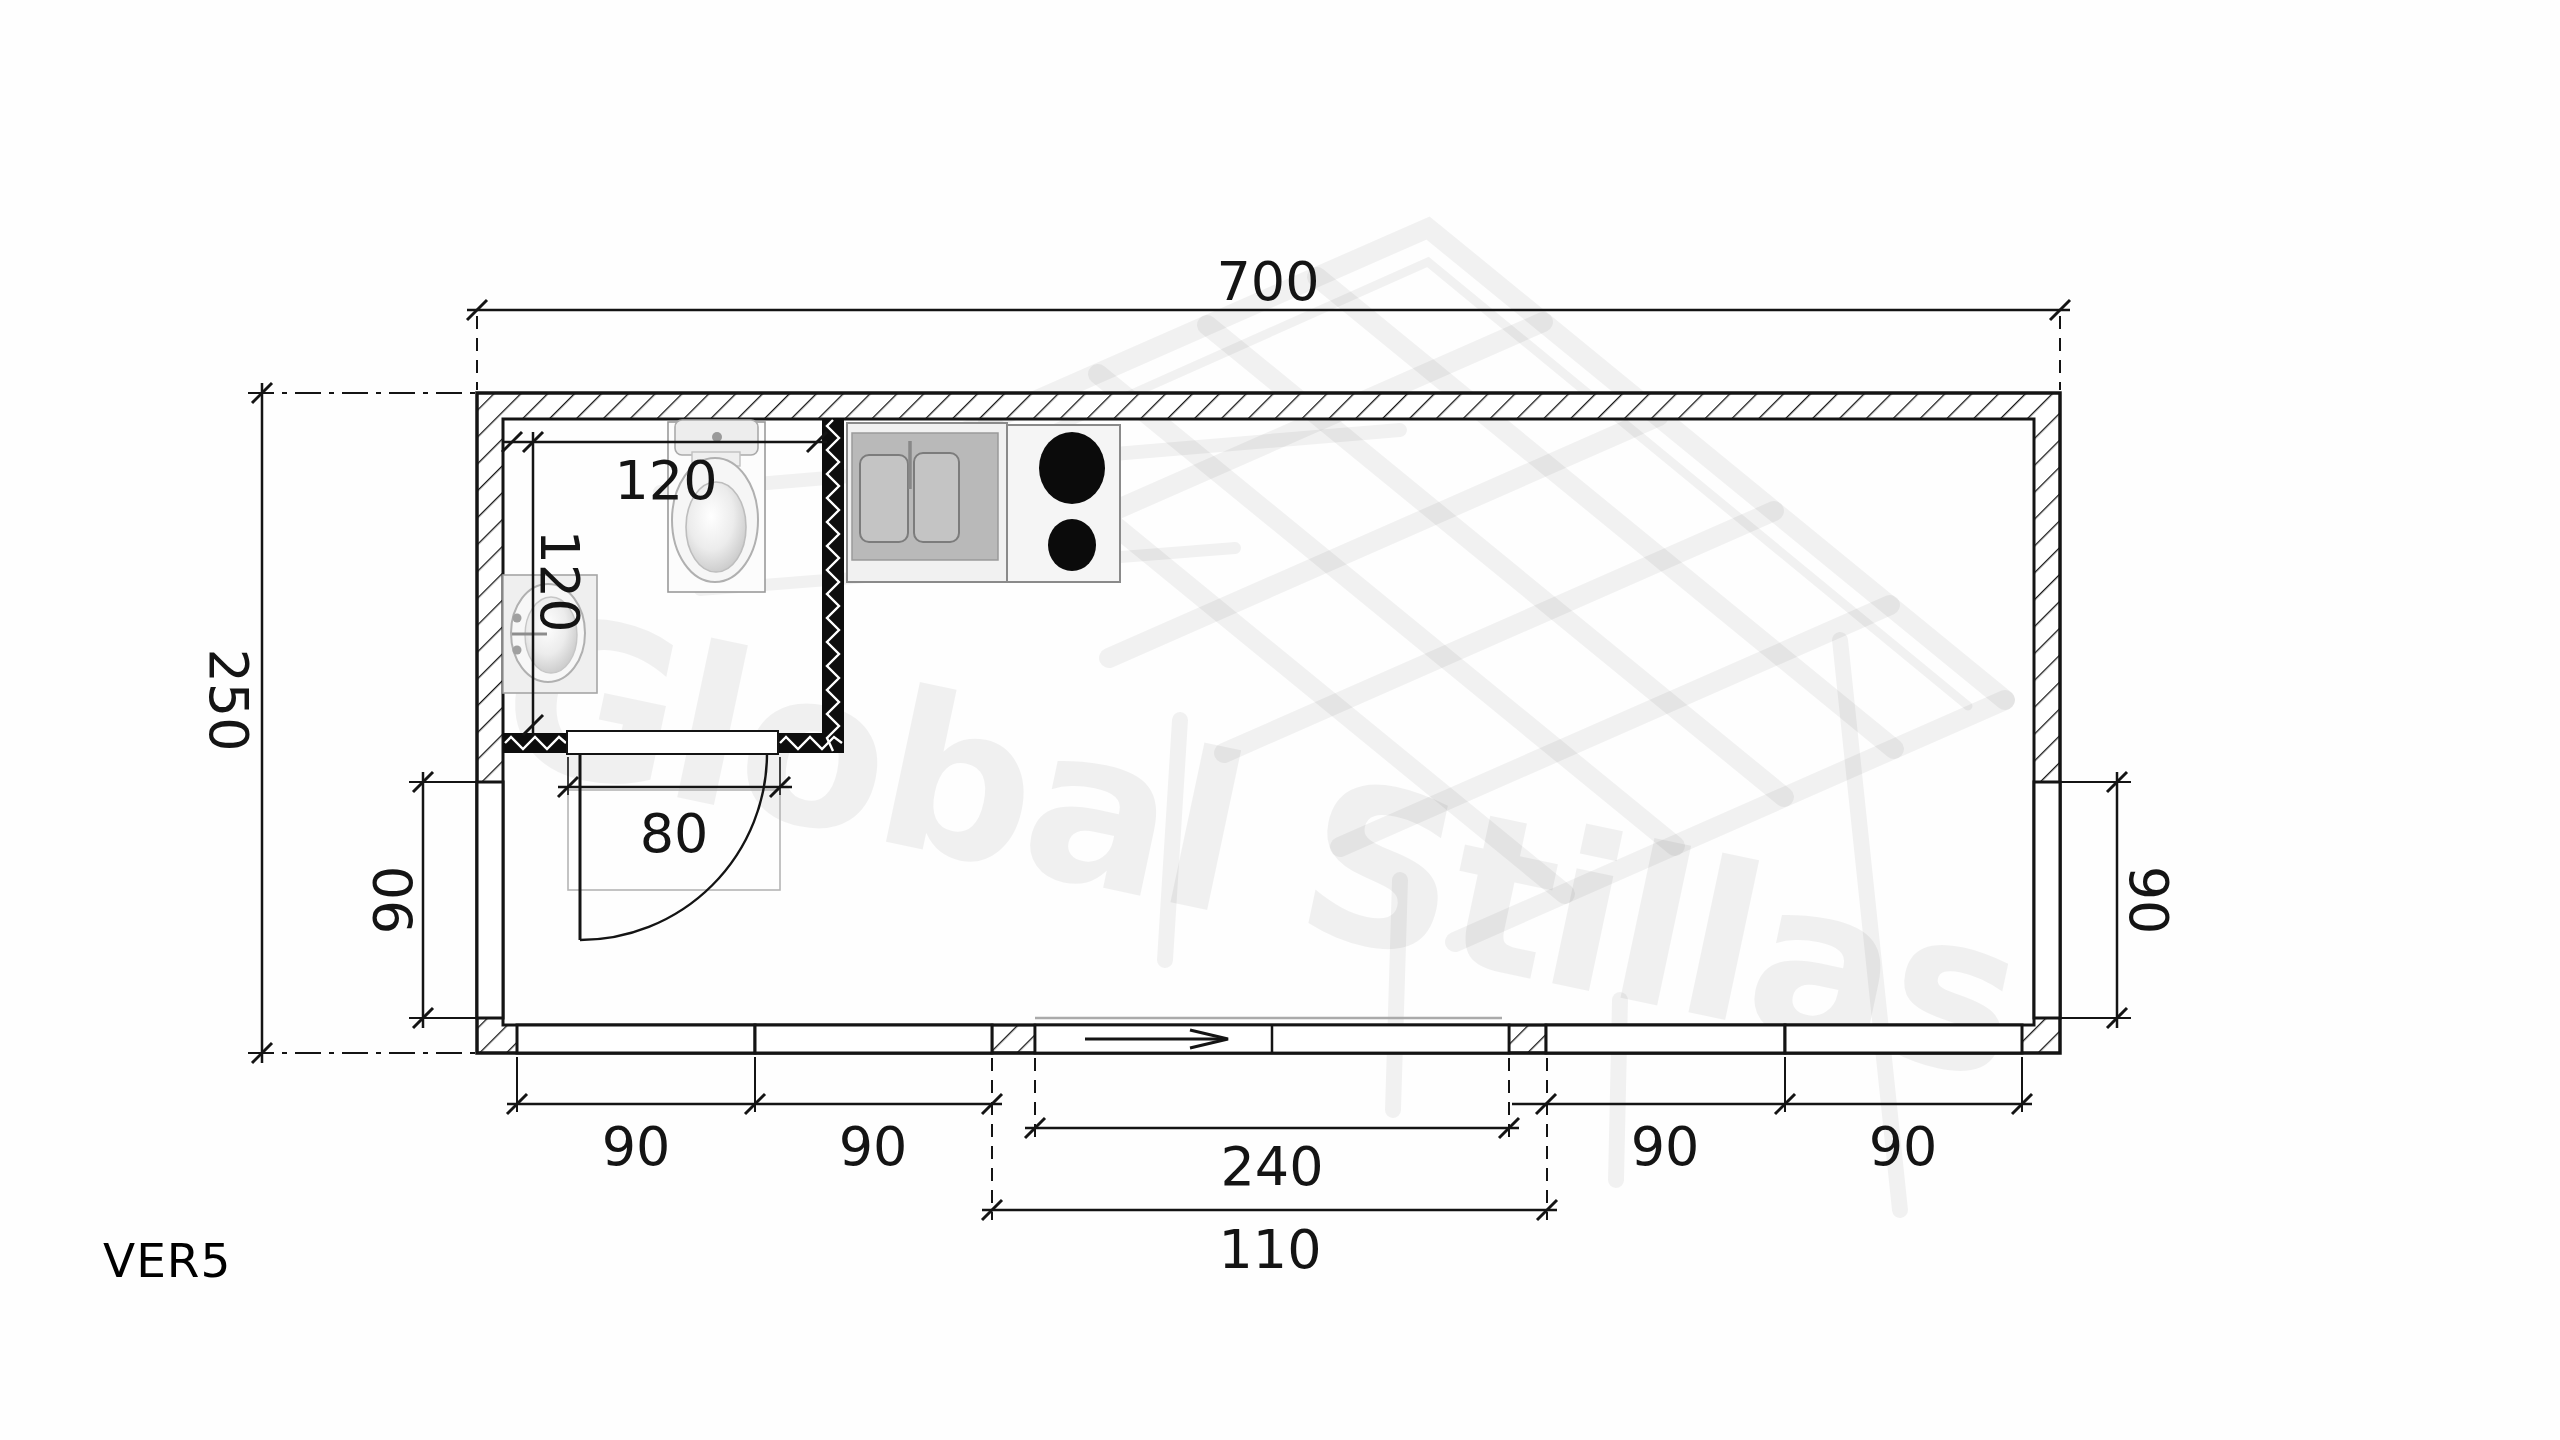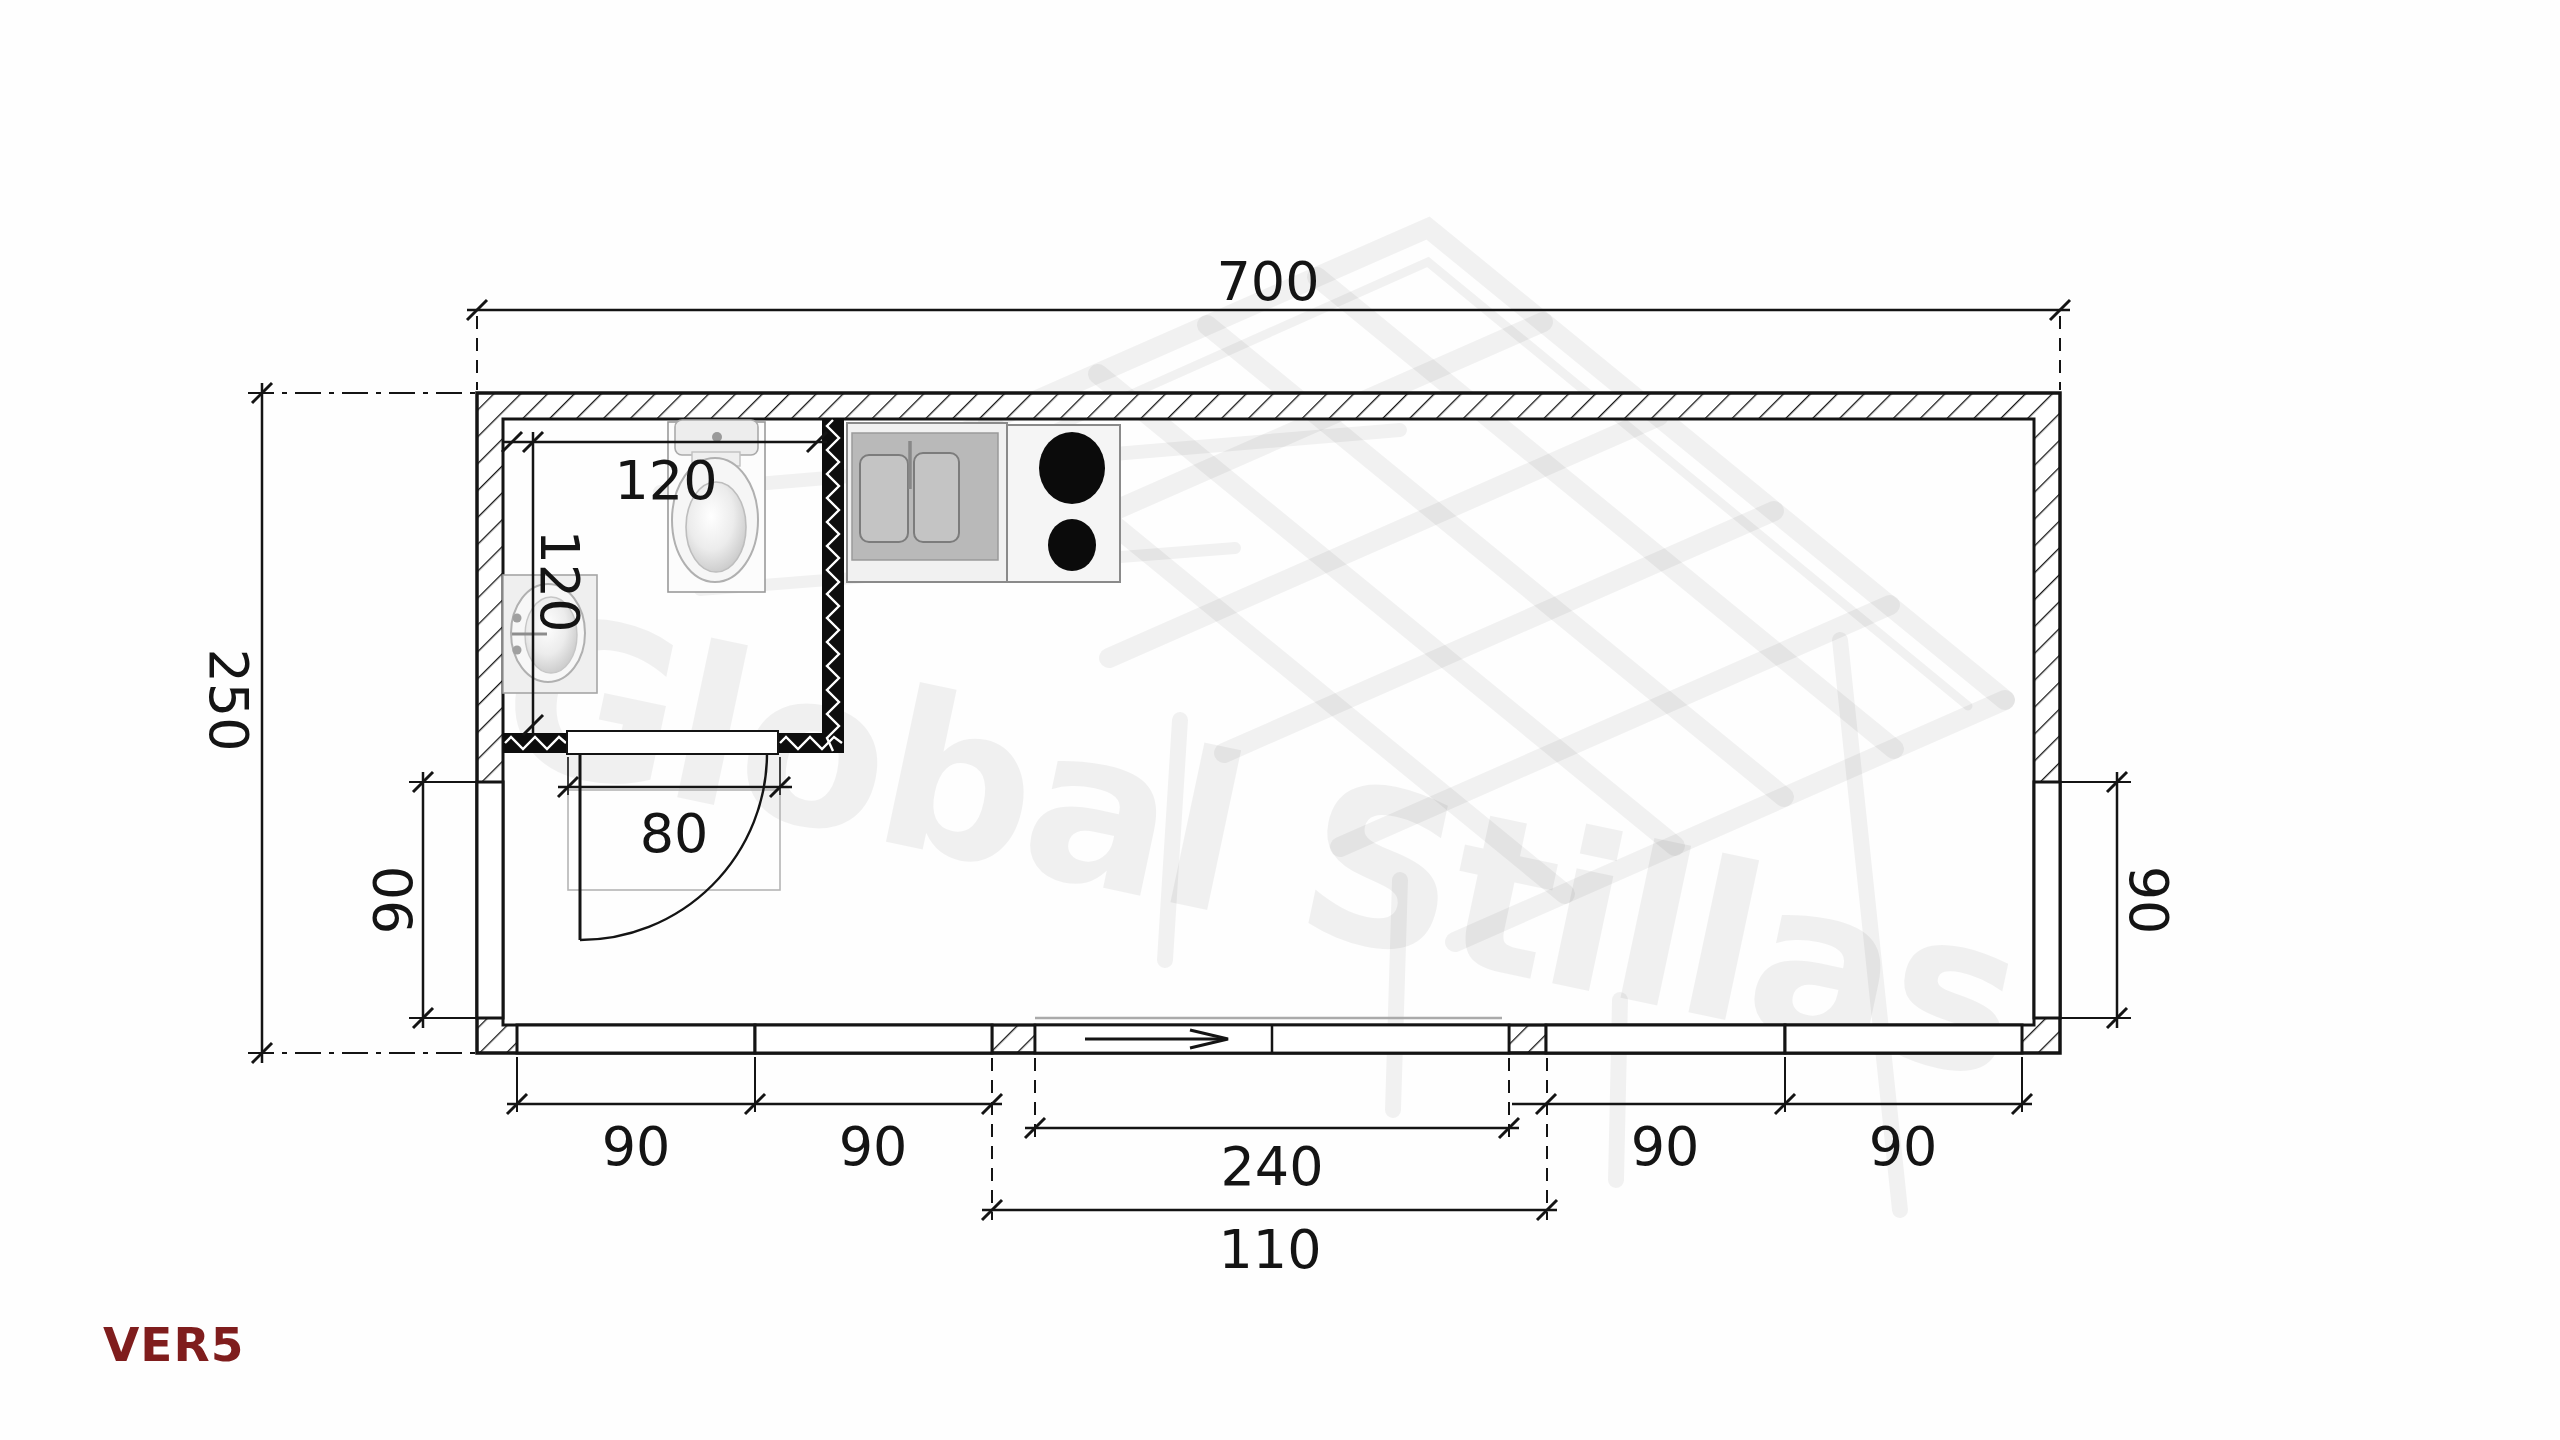--- a/index.html
+++ b/index.html
@@ -8,21 +8,21 @@
     font-family:"DejaVu Sans","Liberation Sans",sans-serif;
   }
   .stage svg{position:absolute;left:0;top:0;}
   .dim-label{
     position:absolute;color:#141414;font-size:54px;font-weight:400;
     transform:translate(-50%,-50%);white-space:nowrap;line-height:1;letter-spacing:0px;
   }
   .dim-label.rot90{transform:translate(-50%,-50%) rotate(90deg);}
   .dim-label.rotm90{transform:translate(-50%,-50%) rotate(-90deg);}
   .version-label{
-    position:absolute;left:103px;top:1317px;color:#7f1d1d;font-size:47px;font-weight:700;letter-spacing:1px;
+    position:absolute;left:103px;top:1233px;color:#000000;font-size:47px;font-weight:400;letter-spacing:1px;
   }
   .watermark-text{
     position:absolute;left:1260px;top:845px;
     transform:translate(-50%,-50%) rotate(12deg);
     font-size:215px;font-weight:700;letter-spacing:-4px;white-space:nowrap;
     color:rgba(0,0,0,0.055);
   }
 </style>
 </head>
 <body>

